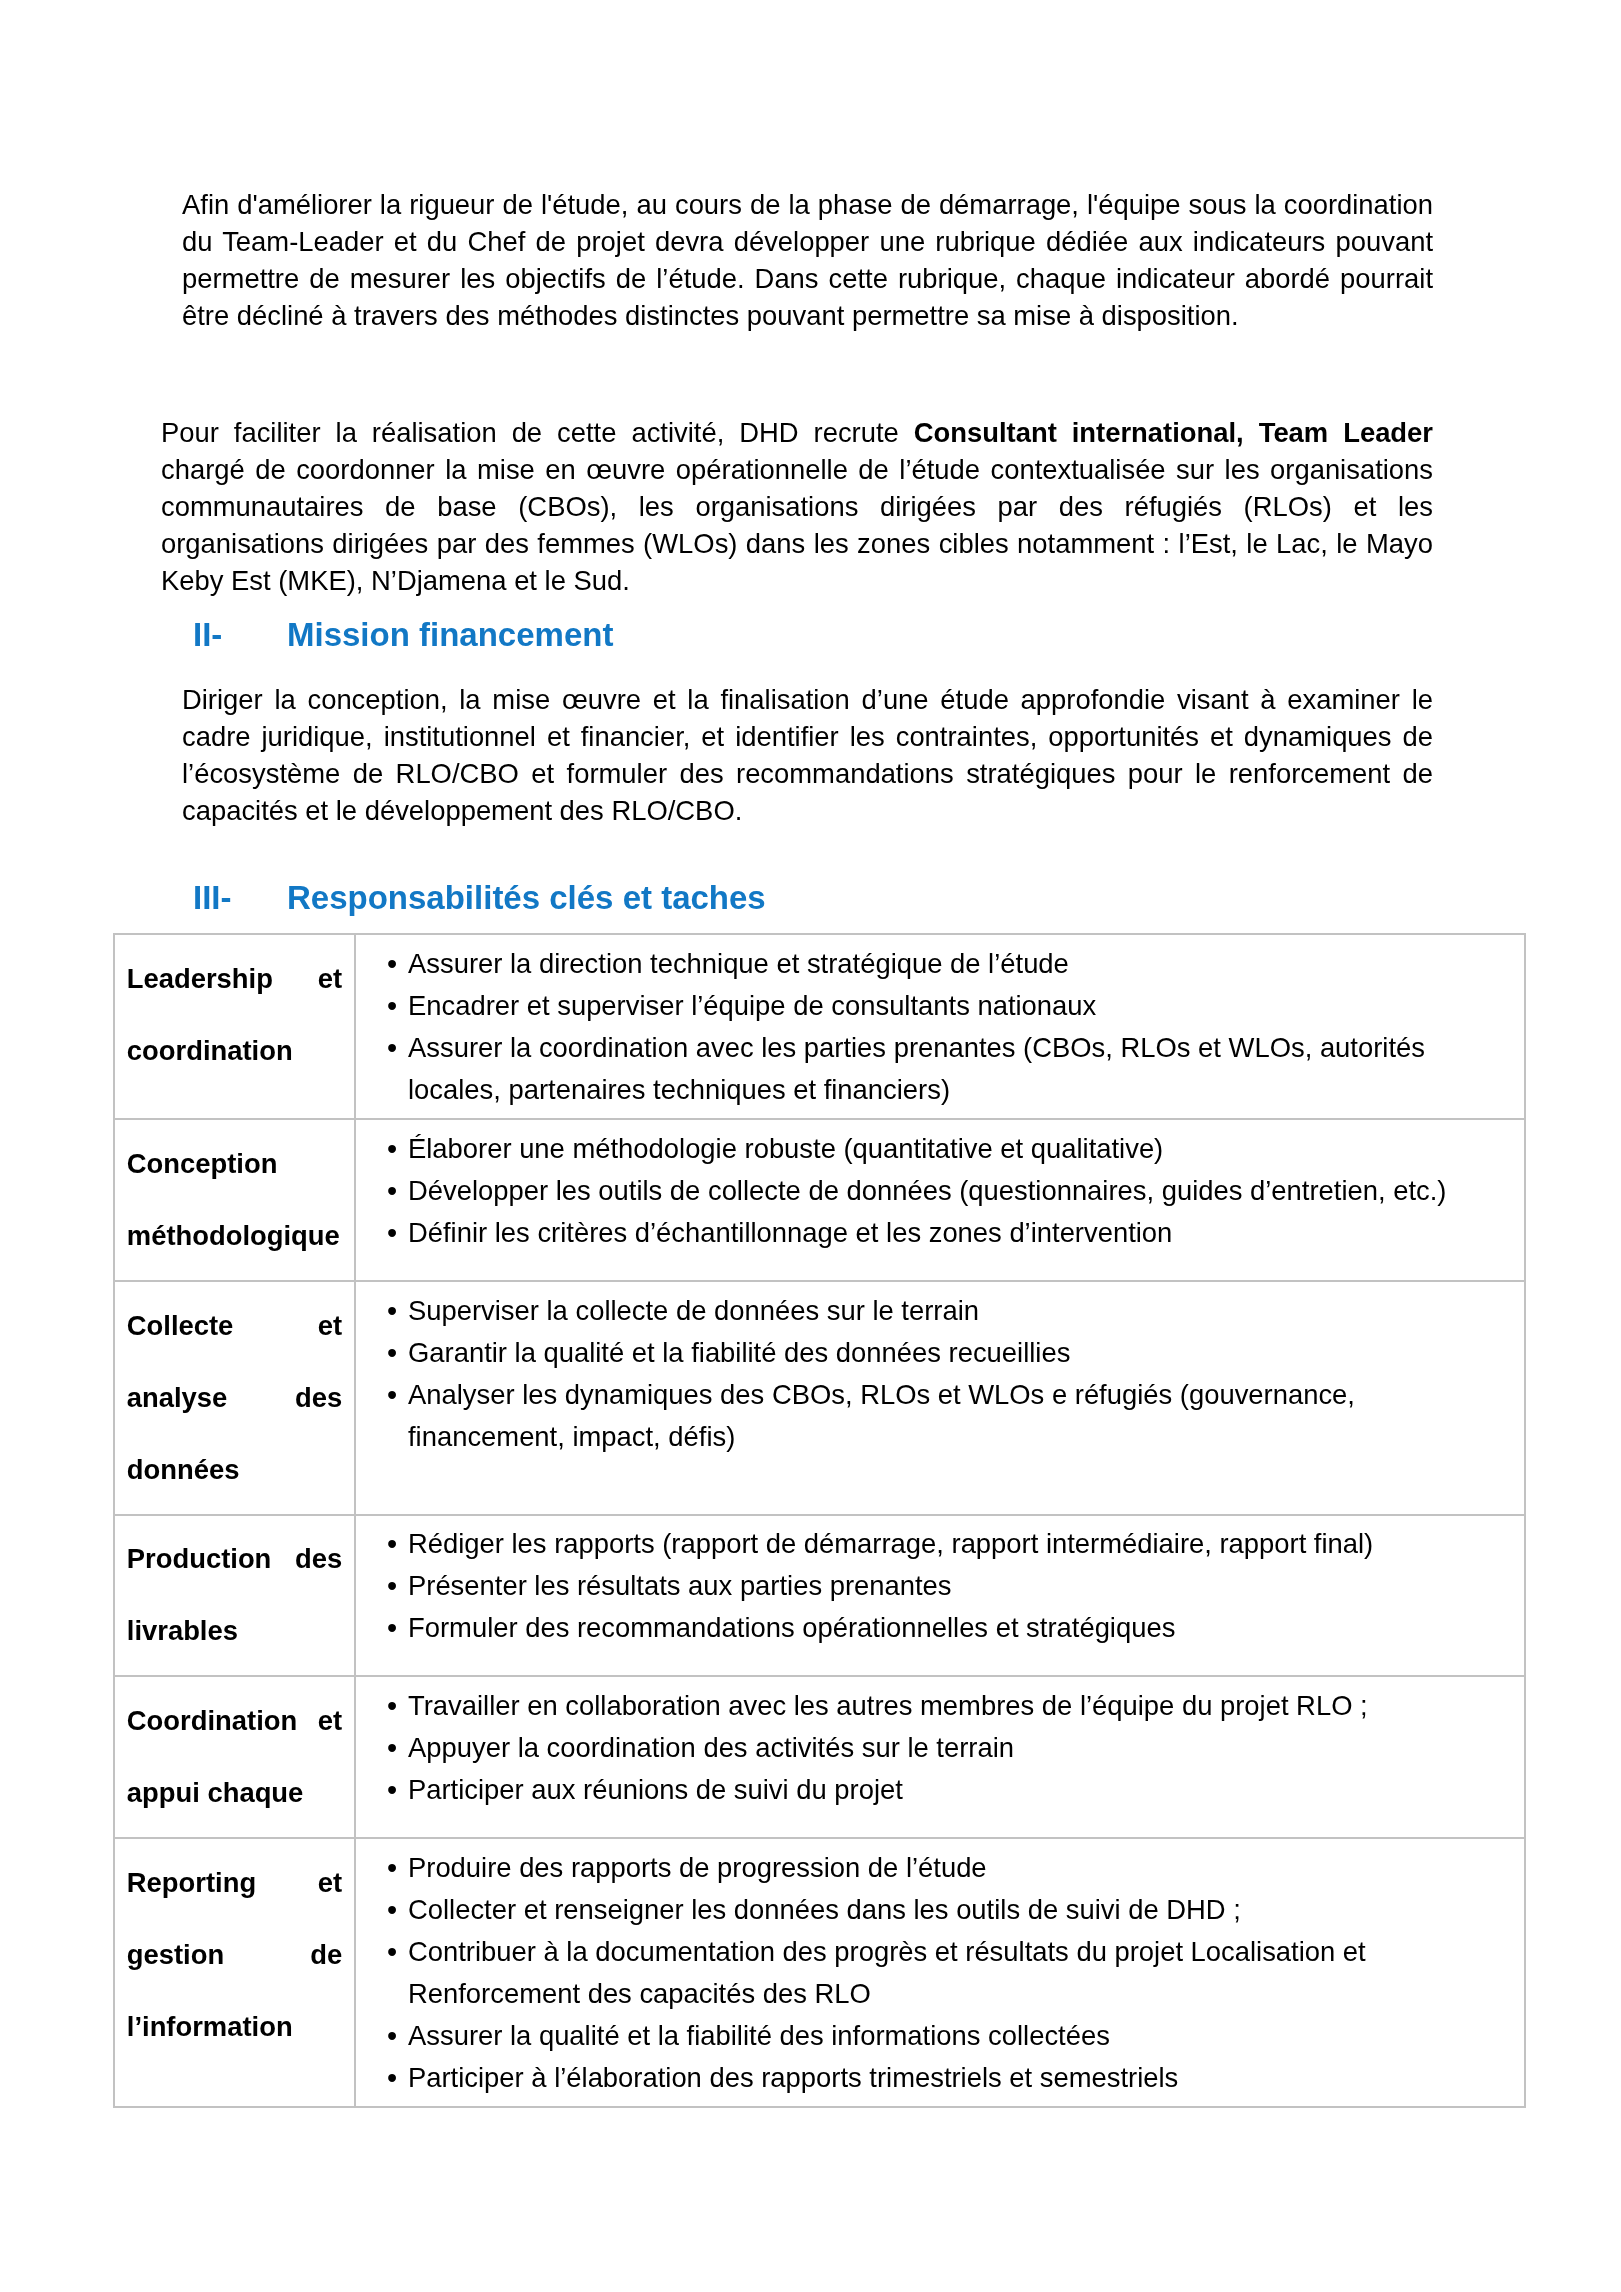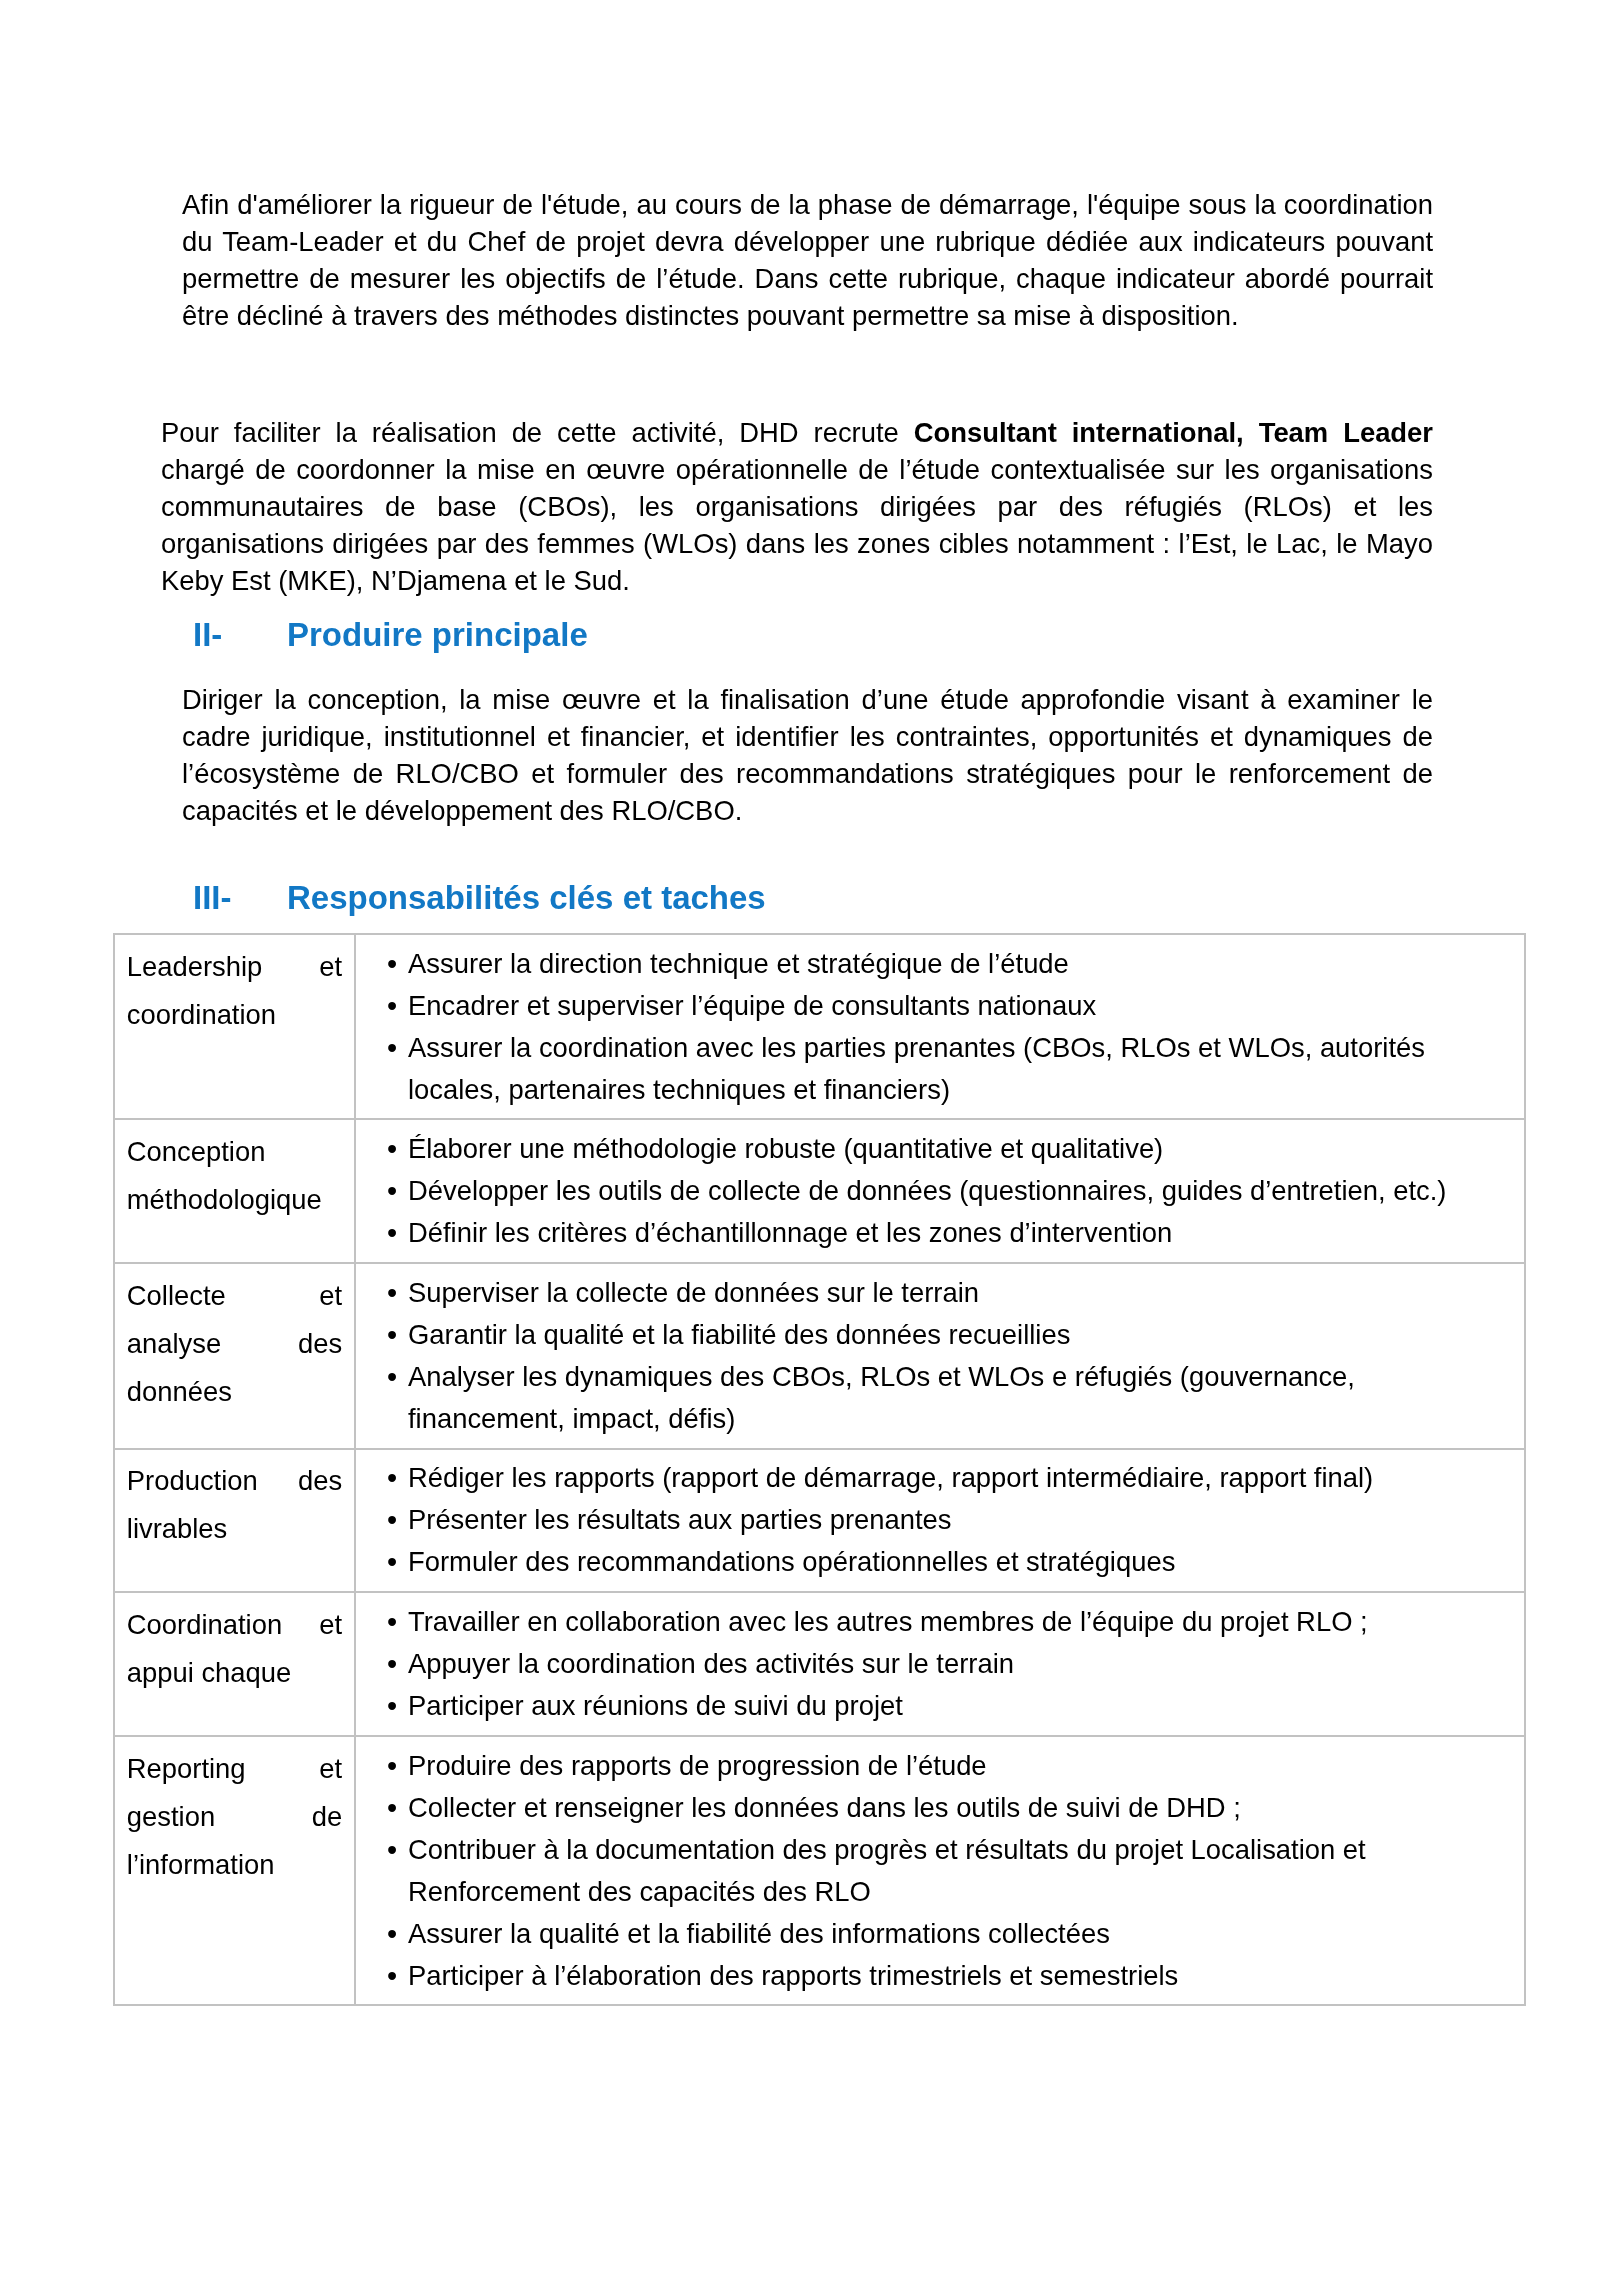--- a/index.html
+++ b/index.html
@@ -58,23 +58,23 @@
     line-height: 41px;
     padding: 0 9.8px;
   }
   th.hdr2 {
     font-weight: bold;
     text-align: center;
     line-height: 41px;
     padding: 0 9.8px;
   }
   td.label-cell {
-    font-weight: normal;
+    font-weight: bold;
     text-align: justify;
-    line-height: 48px;
+    line-height: 72px;
     padding: 7.8px 11.8px 7.8px 11.8px;
   }
   td.tasks-cell { padding: 7.8px 15.7px 7.8px 0; }
   ul.task-list {
     list-style: none;
     margin: 0;
     padding: 0;
   }
   ul.task-list li {
     position: relative;
@@ -93,21 +93,21 @@
 </head>
 <body>
 
 <div class="page">
   <div class="content">
 
     <p class="para gap-lg">Afin d'améliorer la rigueur de l'étude, au cours de la phase de démarrage, l'équipe sous la coordination du Team-Leader et du Chef de projet devra développer une rubrique dédiée aux indicateurs pouvant permettre de mesurer les objectifs de l’étude. Dans cette rubrique, chaque indicateur abordé pourrait être décliné à travers des méthodes distinctes pouvant permettre sa mise à disposition.</p>
 
     <p class="para gap-md"><span>Pour faciliter la réalisation de cette activité, DHD recrute </span><b>Consultant international, Team Leader</b><span> chargé de coordonner la mise en œuvre opérationnelle de l’étude contextualisée sur les organisations communautaires de base (CBOs), les organisations dirigées par des réfugiés (RLOs) et les organisations dirigées par des femmes (WLOs) dans les zones cibles notamment : l’Est, le Lac, le Mayo Keby Est (MKE), N’Djamena et le Sud.</span></p>
 
-    <h2 class="heading h2-block"><span class="h-num">II-</span><span>Produire principale</span></h2>
+    <h2 class="heading h2-block"><span class="h-num">II-</span><span>Mission financement</span></h2>
 
     <p class="para">Diriger la conception, la mise œuvre et la finalisation d’une étude approfondie visant à examiner le cadre juridique, institutionnel et financier, et identifier les contraintes, opportunités et dynamiques de l’écosystème de RLO/CBO et formuler des recommandations stratégiques pour le renforcement de capacités et le développement des RLO/CBO.</p>
 
     <h2 class="heading h3-block"><span class="h-num">III-</span><span>Responsabilités clés et taches</span></h2>
 
     <table class="resp">
       <colgroup>
           <col class="c1">
           <col class="c2">
         </colgroup>

